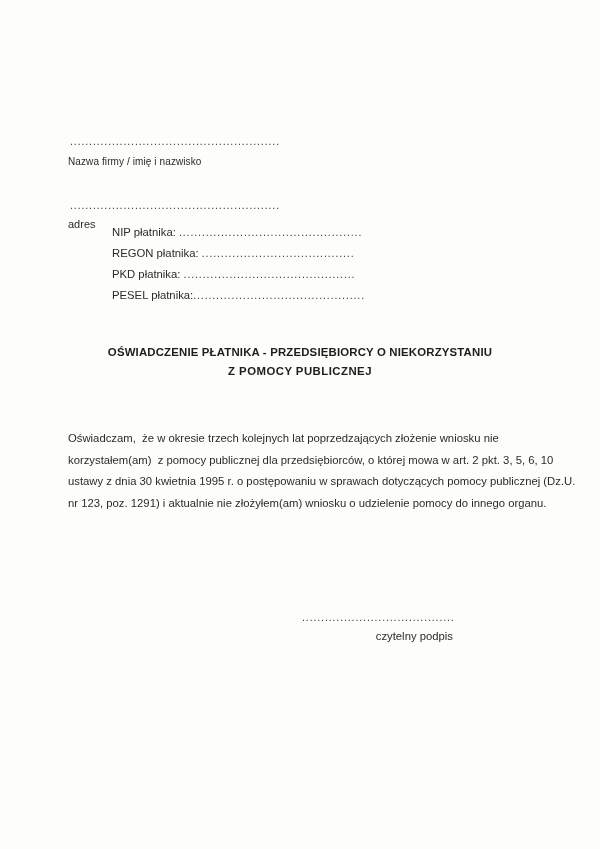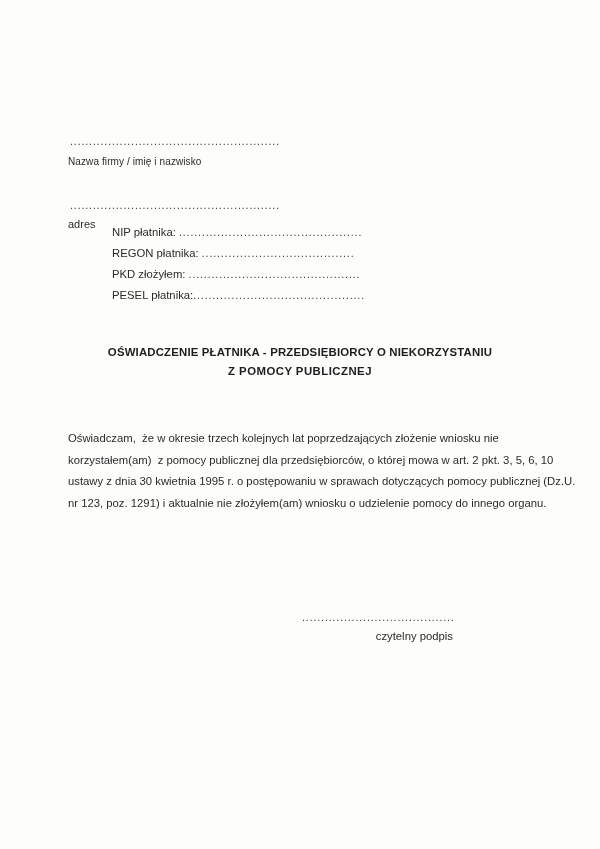--- a/index.html
+++ b/index.html
@@ -145,21 +145,21 @@
   <div class="abs" id="hdr-label-company">Nazwa firmy / imię i nazwisko</div>
 
   <div class="dotline" id="hdr-rule-2">..........................................................</div>
 
   <div class="abs" id="hdr-label-address">adres</div>
 
   <div class="idrow" id="id-nip"><span>NIP płatnika: </span><span class="leader">................................................</span></div>
 
   <div class="idrow" id="id-regon"><span>REGON płatnika: </span><span class="leader">........................................</span></div>
 
-  <div class="idrow" id="id-pkd"><span>PKD złożyłem: </span><span class="leader">.............................................</span></div>
+  <div class="idrow" id="id-pkd"><span>PKD płatnika: </span><span class="leader">.............................................</span></div>
 
   <div class="idrow" id="id-pesel"><span>PESEL płatnika:</span><span class="leader">.............................................</span></div>
 
   <div id="doc-title">
     <span class="title-line-1">OŚWIADCZENIE PŁATNIKA - PRZEDSIĘBIORCY O NIEKORZYSTANIU</span>
     <span class="title-line-2">Z  POMOCY  PUBLICZNEJ</span>
   </div>
 
   <div id="body-text">
     <span class="bline">Oświadczam,  że w okresie trzech kolejnych lat poprzedzających złożenie wniosku nie</span>

